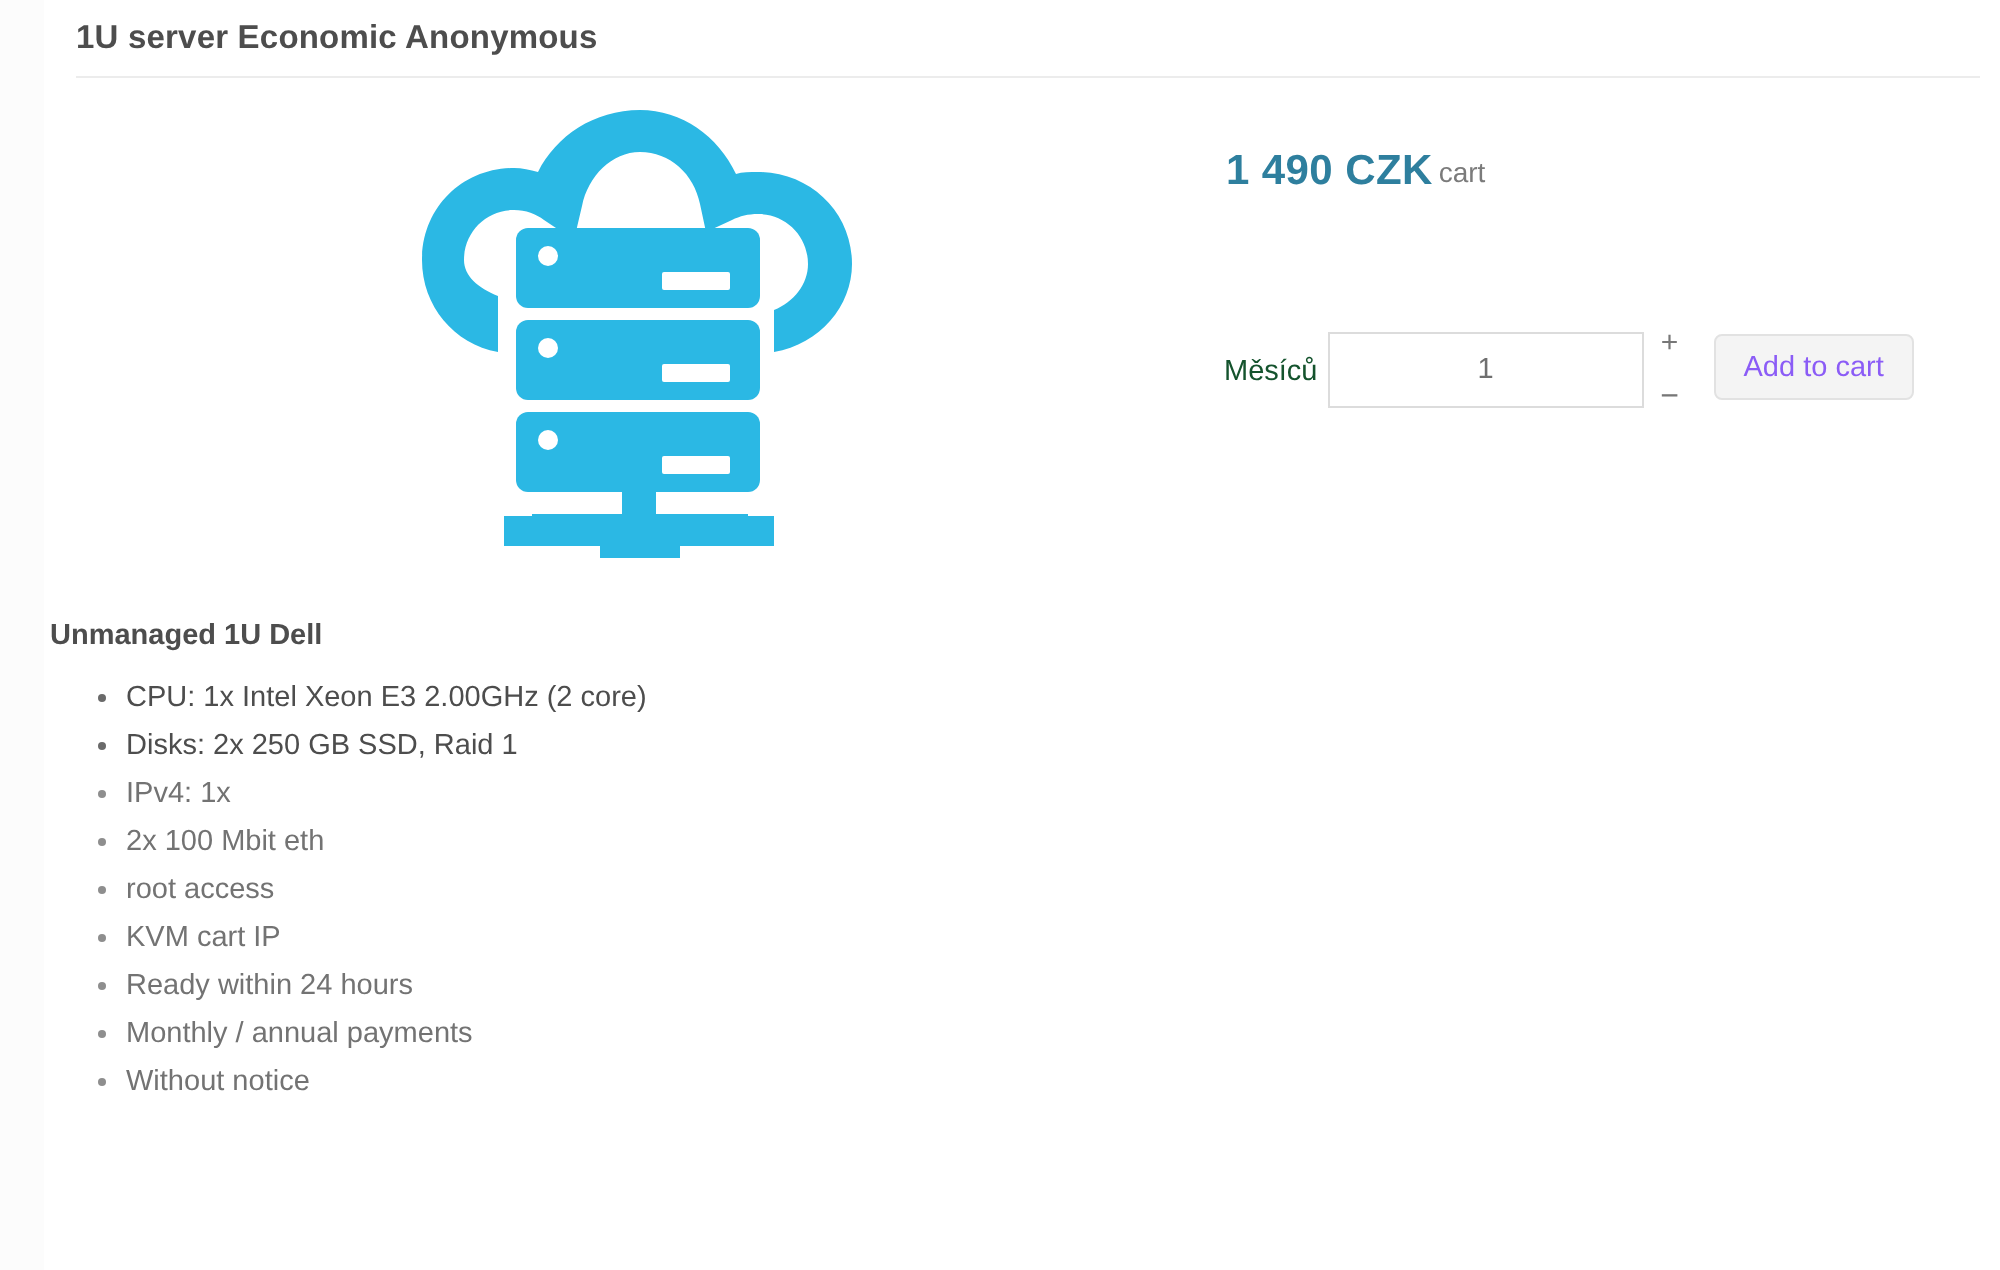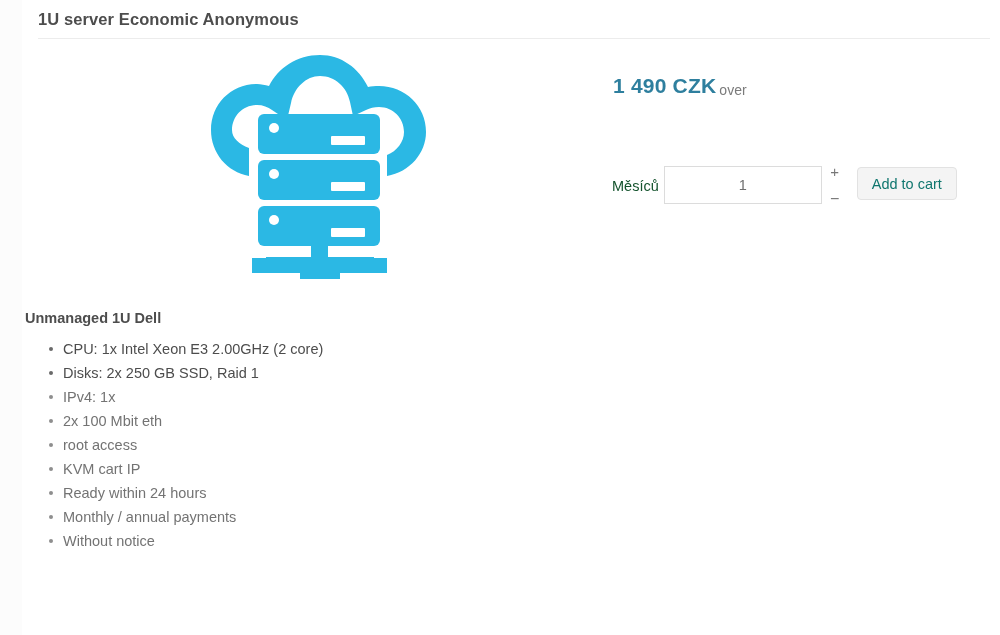--- a/index.html
+++ b/index.html
@@ -62,21 +62,21 @@
     width: 230px;
     height: 228px;
   }
 
   
   .price-block {
     position: absolute;
     left: 613px;
     top: 74px;
     display: flex;
-    align-items: flex-end;
+    align-items: center;
   }
   .price-value {
     font-size: 21px;
     font-weight: bold;
     color: #2e7f9e;
     letter-spacing: 0.2px;
   }
   .price-each {
     font-size: 14px;
     color: #7b7b7b;
@@ -136,21 +136,21 @@
   .stepper.minus { margin-bottom: 1px; font-size: 16px; }
 
   .add-cart-btn {
     margin-left: 16px;
     margin-top: 1px;
     height: 33px;
     padding: 0 14px;
     background: #f4f4f4;
     border: 1px solid #e2e2e2;
     border-radius: 4px;
-    color: #0f766e;
+    color: #8b5cf6;
     font-family: "Liberation Sans", sans-serif;
     font-size: 14.5px;
     cursor: pointer;
     white-space: nowrap;
   }
 
   
   .desc {
     position: absolute;
     left: 25px;
@@ -254,21 +254,21 @@
 
         <rect x="126" y="84" width="34" height="9" rx="1"></rect>
         <rect x="126" y="130" width="34" height="9" rx="1"></rect>
         <rect x="126" y="176" width="34" height="9" rx="1"></rect>
       </g>
     </svg>
   </div>
 
   <div class="price-block">
     <span class="price-value">1 490 CZK</span>
-    <span class="price-each">over</span>
+    <span class="price-each">cart</span>
   </div>
 
   <div class="purchase-row">
     <span class="qty-label">Měsíců</span>
 
     <input class="qty-input" type="text" value="1" style="">
 
     <div class="steppers">
       <button class="stepper plus">+</button>
       <button class="stepper minus">−</button>

